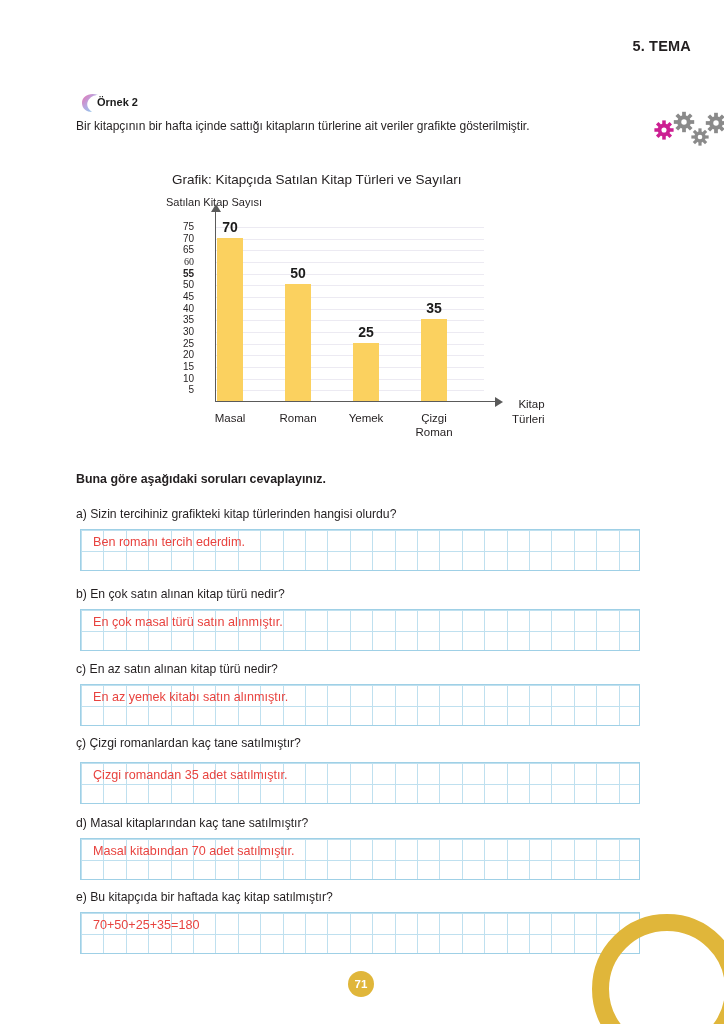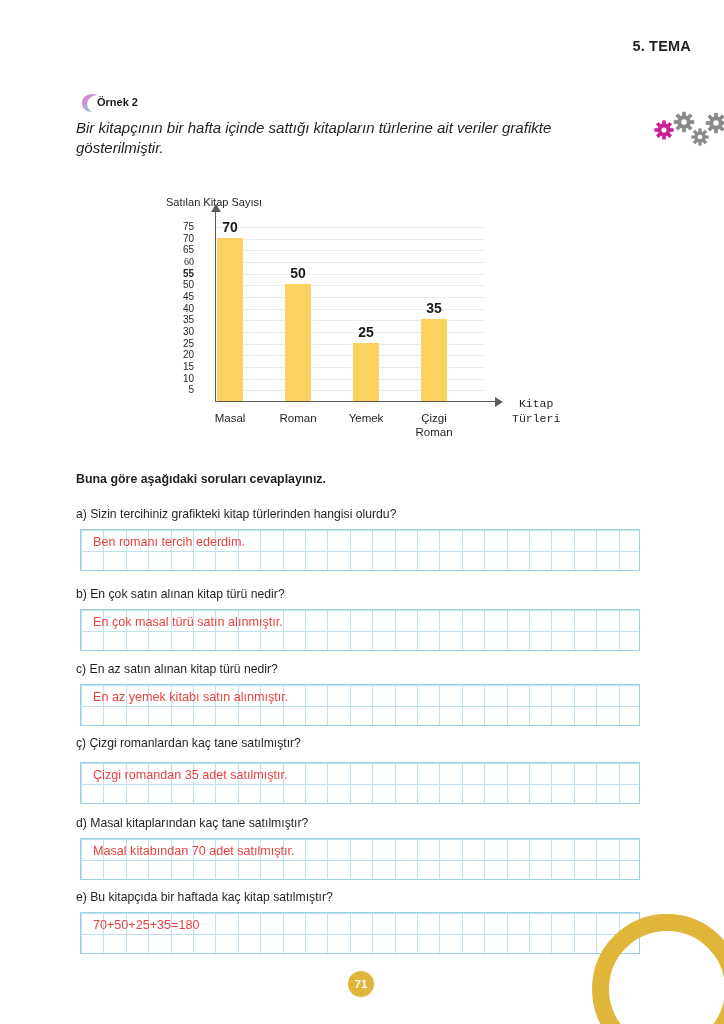--- a/index.html
+++ b/index.html
@@ -47,24 +47,23 @@
     font-weight: bold;
     color: #1b1b1b;
     margin-left: -6px;
   }
 
   .intro-text {
     position: absolute;
     top: 118px;
     left: 76px;
     width: 560px;
-    font-size: 15px;
+    font-size: 12px;
     line-height: 1.35;
     color: #231f20;
-    font-style: italic;
   }
 
   
   .gears {
     position: absolute;
     top: 104px;
     left: 648px;
     width: 100px;
     height: 62px;
   }
@@ -178,23 +177,22 @@
     text-align: center;
     width: 70px;
     line-height: 1.25;
   }
   .x-axis-title {
     position: absolute;
     left: 512px;
     top: 225px;
     font-size: 11.5px;
     color: #231f20;
-    text-align: center;
+    text-align: right;
     line-height: 1.3;
-    font-family: Liberation Mono, monospace;
   }
 
   
   .q-heading {
     position: absolute;
     left: 76px;
     font-size: 12.4px;
     font-weight: bold;
     color: #231f20;
   }
@@ -337,20 +335,21 @@
       <rect x="7" y="-2.2" width="5" height="4.4"></rect>
     <rect x="-2.2" y="-12" width="4.4" height="5" transform="rotate(45)"></rect>
     <rect x="-2.2" y="7" width="4.4" height="5" transform="rotate(45)"></rect>
     <rect x="-12" y="-2.2" width="5" height="4.4" transform="rotate(45)"></rect>
     <rect x="7" y="-2.2" width="5" height="4.4" transform="rotate(45)"></rect>
     <circle cx="0" cy="0" r="3.2" fill="#ffffff"></circle>
   </g>
 </svg>
 
 <div class="chart-wrap">
+  <div class="chart-title">Grafik: Kitapçıda Satılan Kitap Türleri ve  Sayıları</div>
   <div class="y-axis-title">Satılan Kitap Sayısı</div>
 
   <div class="plot">
     <div class="y-ticks">
         <div class="y-tick" style="top: 165.333px;">5</div>
         <div class="y-tick" style="top: 153.667px;">10</div>
         <div class="y-tick" style="top: 142px;">15</div>
         <div class="y-tick" style="top: 130.333px;">20</div>
         <div class="y-tick" style="top: 118.667px;">25</div>
         <div class="y-tick" style="top: 107px;">30</div>

